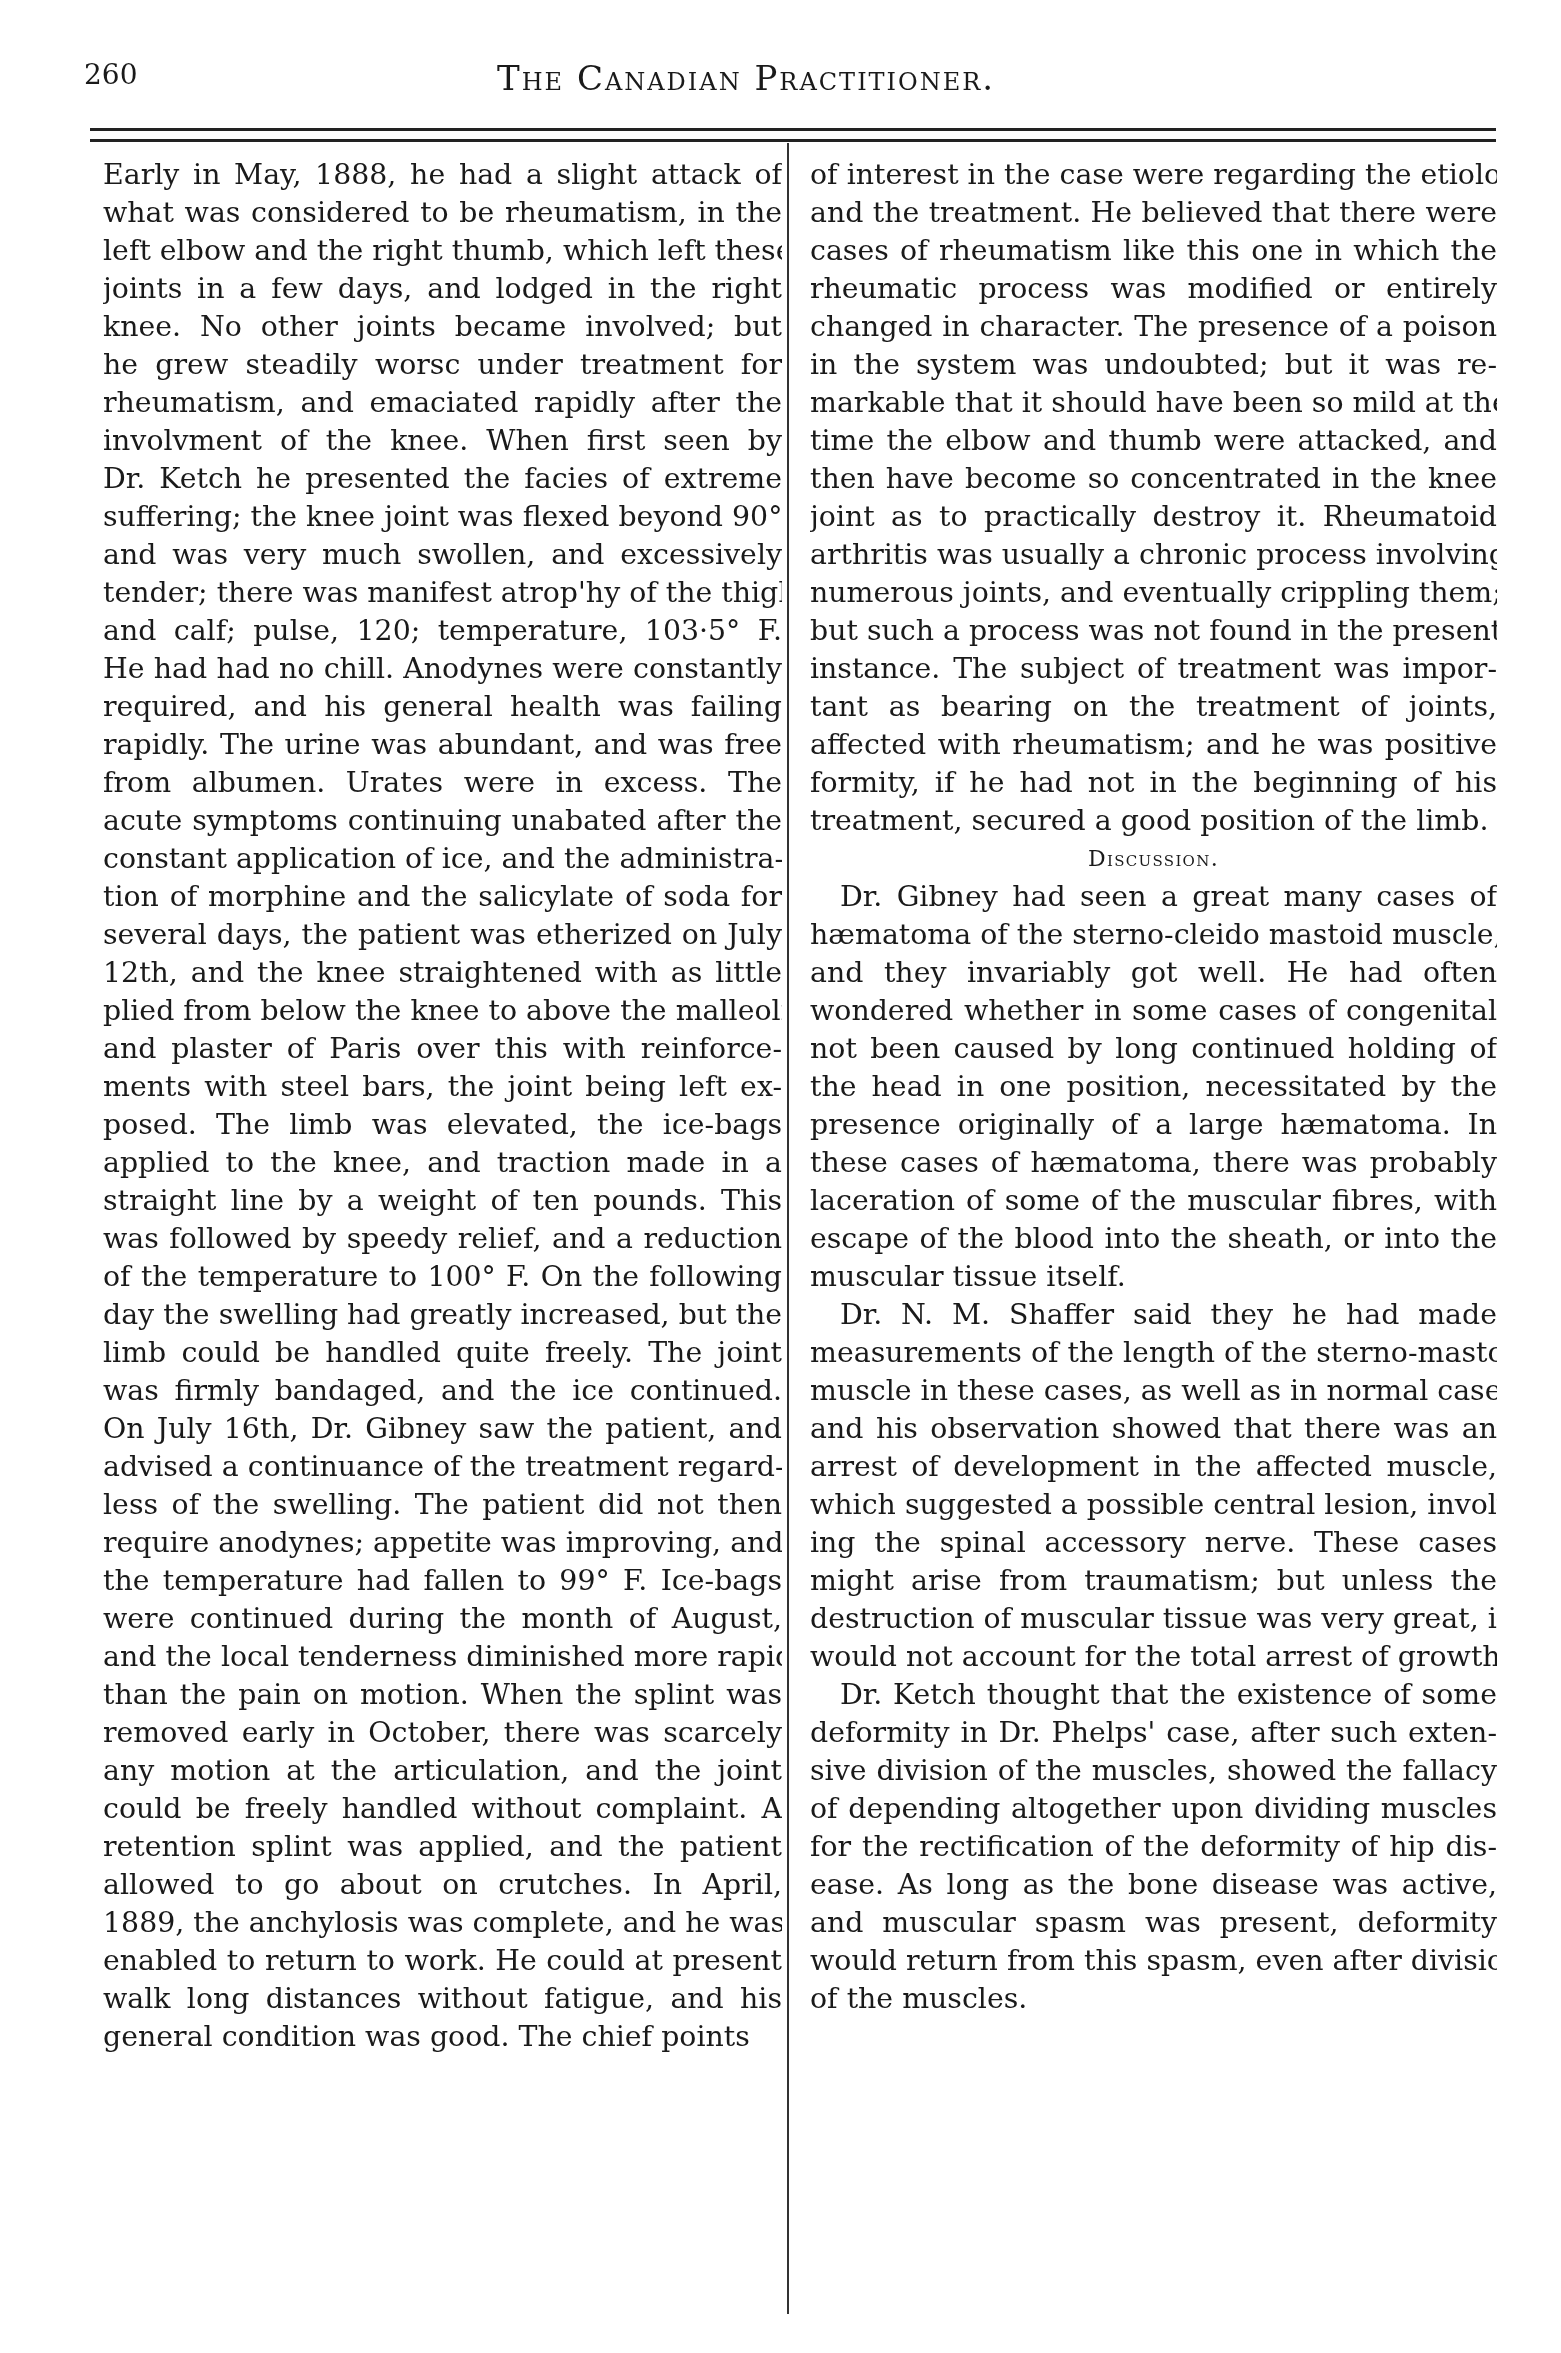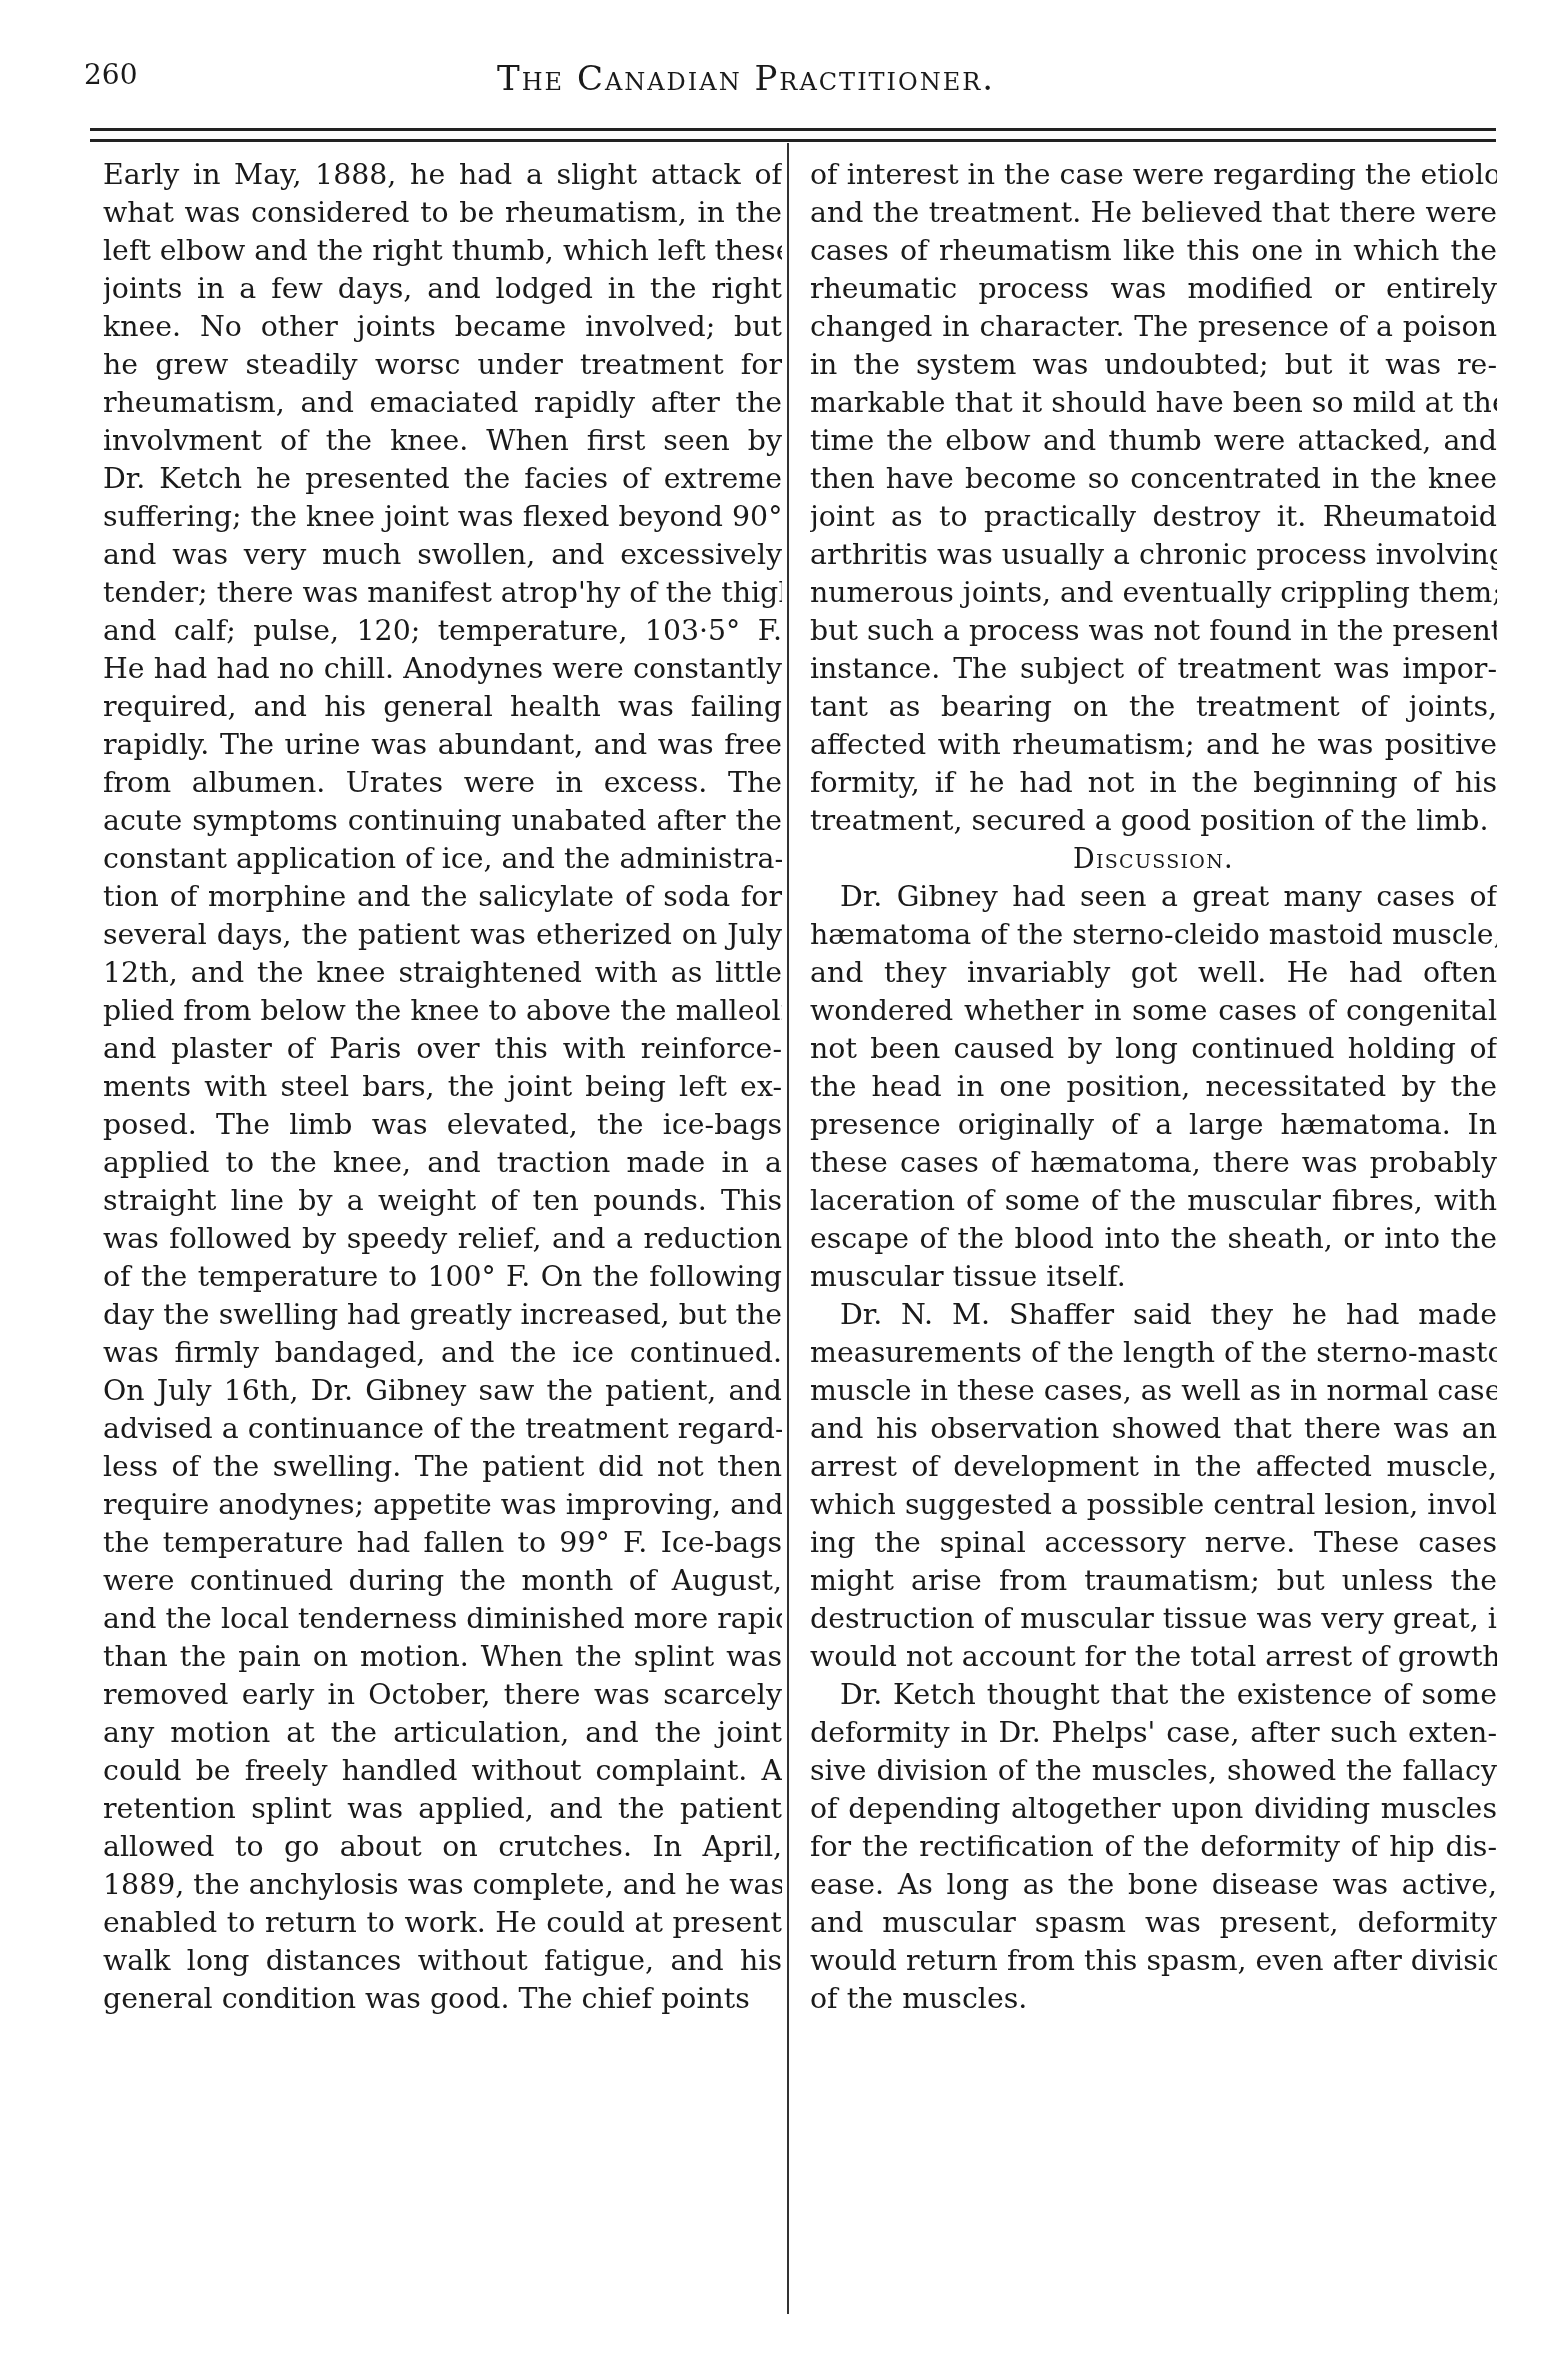--- a/index.html
+++ b/index.html
@@ -9,21 +9,21 @@
   .running-head { position: absolute; left: 497px; top: 58px; font-size: 34px; letter-spacing: 2px; font-variant: small-caps; }
   .rule { position: absolute; left: 90px; width: 1406px; height: 3.3px; background: #222; }
   .rule.r1 { top: 128px; } .rule.r2 { top: 139px; }
   .col-divider { position: absolute; left: 787px; top: 143px; width: 2px; height: 2171px; background: #333; }
   .col { position: absolute; top: 156px; font-size: 28.4px; line-height: 38px; }
   .col.left { left: 84px; width: 679px; margin-left: 19px; }
   .col.right { left: 810px; width: 687px; }
   .line { display: block; white-space: nowrap; text-align: justify; text-align-last: justify; height: 38px; overflow: hidden; }
   .line.last { text-align-last: left; }
   .line.indent { padding-left: 30px; }
-  .line.heading { text-align: left; text-align-last: center; font-variant: small-caps; font-size: 27px; letter-spacing: 1.3px; }
+  .line.heading { text-align: left; text-align-last: center; font-variant: small-caps; font-size: 22px; letter-spacing: 1.3px; }
 </style>
 </head>
 <body>
 
 <div class="page-number">260</div>
 <div class="running-head">The Canadian Practitioner.</div>
 <div class="rule r1"></div>
 <div class="rule r2"></div>
 <div class="col-divider"></div>
 
@@ -52,20 +52,21 @@
     <span class="line">12th, and the knee straightened with as little</span>
     <span class="line">plied from below the knee to above the malleoli,</span>
     <span class="line">and plaster of Paris over this with reinforce-</span>
     <span class="line">ments with steel bars, the joint being left ex-</span>
     <span class="line">posed. The limb was elevated, the ice-bags</span>
     <span class="line">applied to the knee, and traction made in a</span>
     <span class="line">straight line by a weight of ten pounds. This</span>
     <span class="line">was followed by speedy relief, and a reduction</span>
     <span class="line">of the temperature to 100° F. On the following</span>
     <span class="line">day the swelling had greatly increased, but the</span>
+    <span class="line">limb could be handled quite freely. The joint</span>
     <span class="line">was firmly bandaged, and the ice continued.</span>
     <span class="line">On July 16th, Dr. Gibney saw the patient, and</span>
     <span class="line">advised a continuance of the treatment regard-</span>
     <span class="line">less of the swelling. The patient did not then</span>
     <span class="line">require anodynes; appetite was improving, and</span>
     <span class="line">the temperature had fallen to 99° F. Ice-bags</span>
     <span class="line">were continued during the month of August,</span>
     <span class="line">and the local tenderness diminished more rapidly</span>
     <span class="line">than the pain on motion. When the splint was</span>
     <span class="line">removed early in October, there was scarcely</span>

